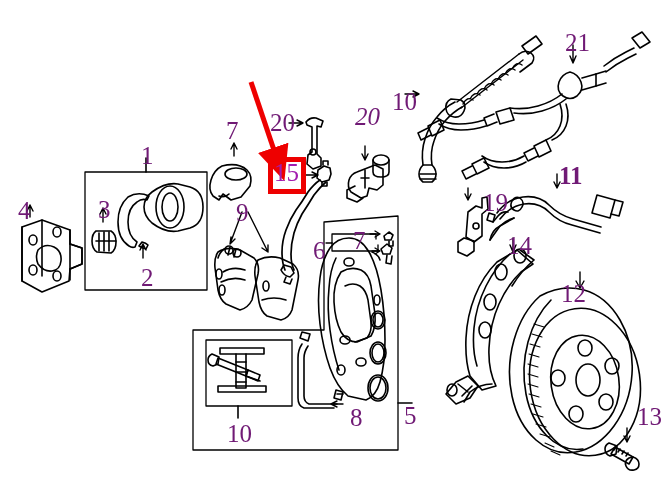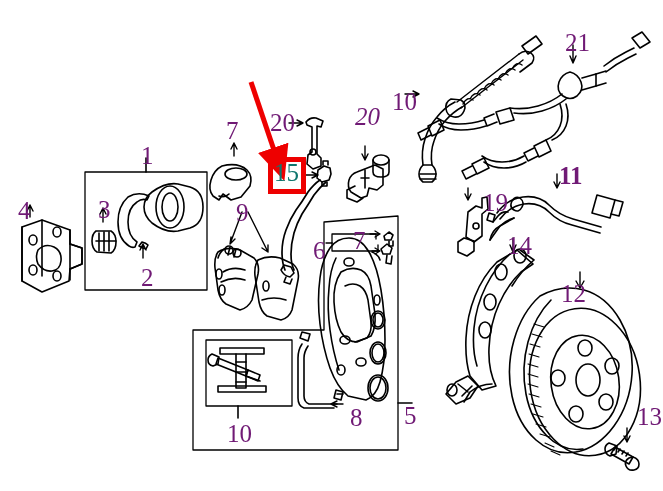--- a/index.html
+++ b/index.html
@@ -1,20 +1,20 @@
 <!DOCTYPE html>
 <html><head>
 <meta charset="utf-8">
 <style>
   html,body{margin:0;padding:0;background:#ffffff;}
   body{font-family:"Liberation Serif",serif;}
   #diagram{position:relative;width:663px;height:491px;background:#ffffff;overflow:hidden;}
   #diagram svg{position:absolute;top:0;left:0;}
   .callout{position:absolute;font-family:"Liberation Serif",serif;font-size:25px;line-height:1;color:#701a75;white-space:nowrap;}
-  .callout.hl{color:#0f766e;}
+  .callout.hl{color:#a21caf;}
   #hlbox{position:absolute;border:5px solid #ee0000;box-sizing:border-box;background:transparent;}
 </style>
 </head>
 <body>
 
 <div id="diagram">
 
   <svg width="663" height="491" viewBox="0 0 663 491">
     <g fill="none" stroke="#000000" stroke-width="1.6" stroke-linejoin="round" stroke-linecap="round">
 

